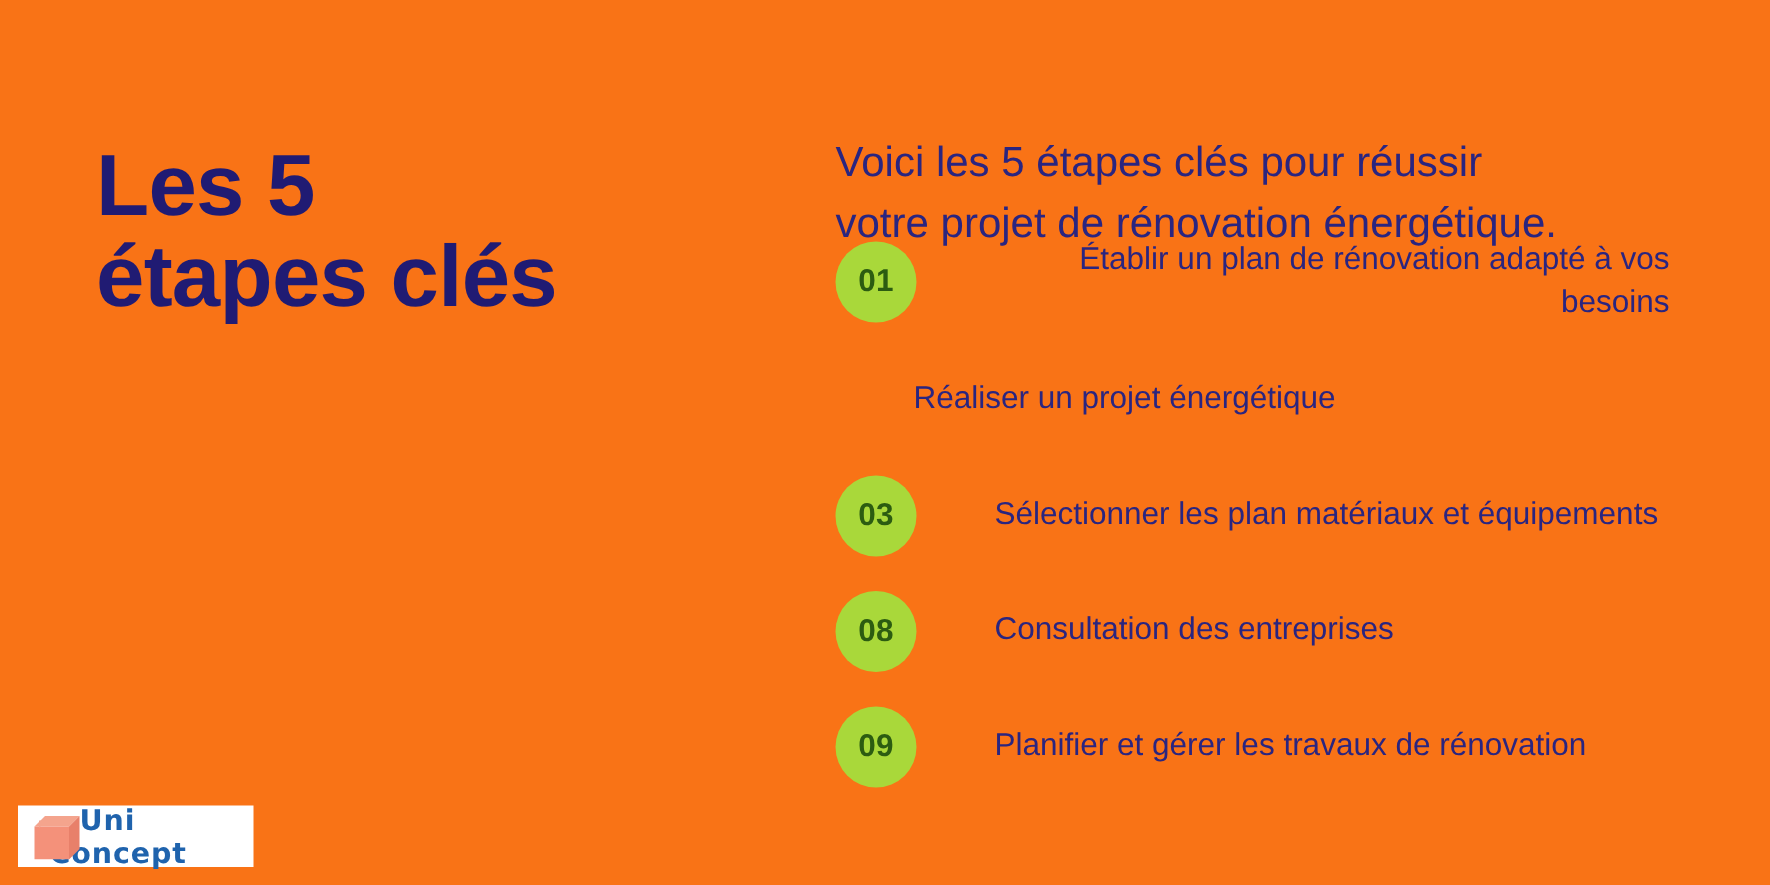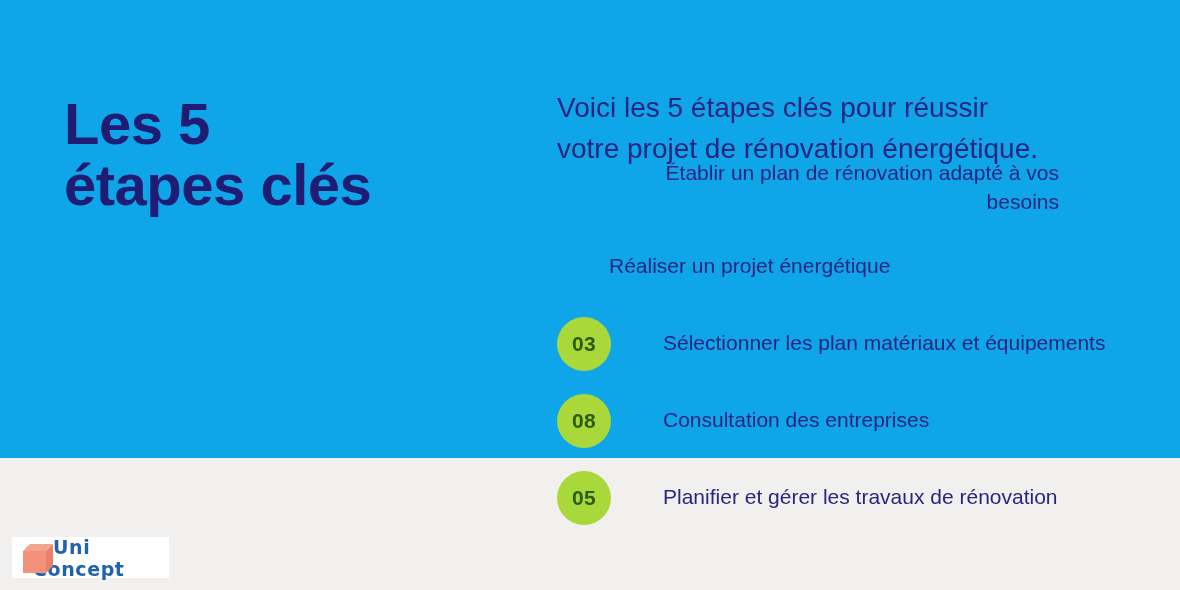--- a/index.html
+++ b/index.html
@@ -11,22 +11,22 @@
     height: 590px;
     overflow: hidden;
     background: #f1f0ee;
     font-family: "Liberation Sans", sans-serif;
     -webkit-font-smoothing: antialiased;
   }
 
   .slide {
     position: relative;
     width: 1180px;
-    height: 458px;
-    background: #0ea5e9;
+    height: 590px;
+    background: #f97316;
   }
 
   
   .headline {
     position: absolute;
     left: 64px;
     top: 54px;
     width: 450px;
     color: #201b73;
     font-size: 58px;
@@ -126,39 +126,40 @@
 
   <h1 class="headline">Les 5
 étapes clés</h1>
 
   <p class="intro">Voici les 5 étapes clés pour réussir
 votre projet de rénovation énergétique.</p>
 
   <div class="steps">
 
     <div class="step">
+      <div class="step-badge">01</div>
       <div class="step-label">Établir un plan de rénovation adapté à vos besoins</div>
     </div>
 
     <div class="step">
       <div class="step-label">Réaliser un projet énergétique</div>
     </div>
 
     <div class="step">
       <div class="step-badge">03</div>
       <div class="step-label">Sélectionner les plan matériaux et équipements</div>
     </div>
 
     <div class="step">
       <div class="step-badge">08</div>
       <div class="step-label">Consultation des entreprises</div>
     </div>
 
     <div class="step">
-      <div class="step-badge">05</div>
+      <div class="step-badge">09</div>
       <div class="step-label">Planifier et gérer les travaux de rénovation</div>
     </div>
 
   </div>
 
   <div class="logo">
     <span class="logo-mark">
       <svg width="34" height="30" viewBox="0 0 34 30" aria-hidden="true">
         <polygon points="3,8 10,1 33,1 26,8" fill="#f4a48d"></polygon>
         <polygon points="26,8 33,1 33,23 26,30" fill="#e8806a"></polygon>

